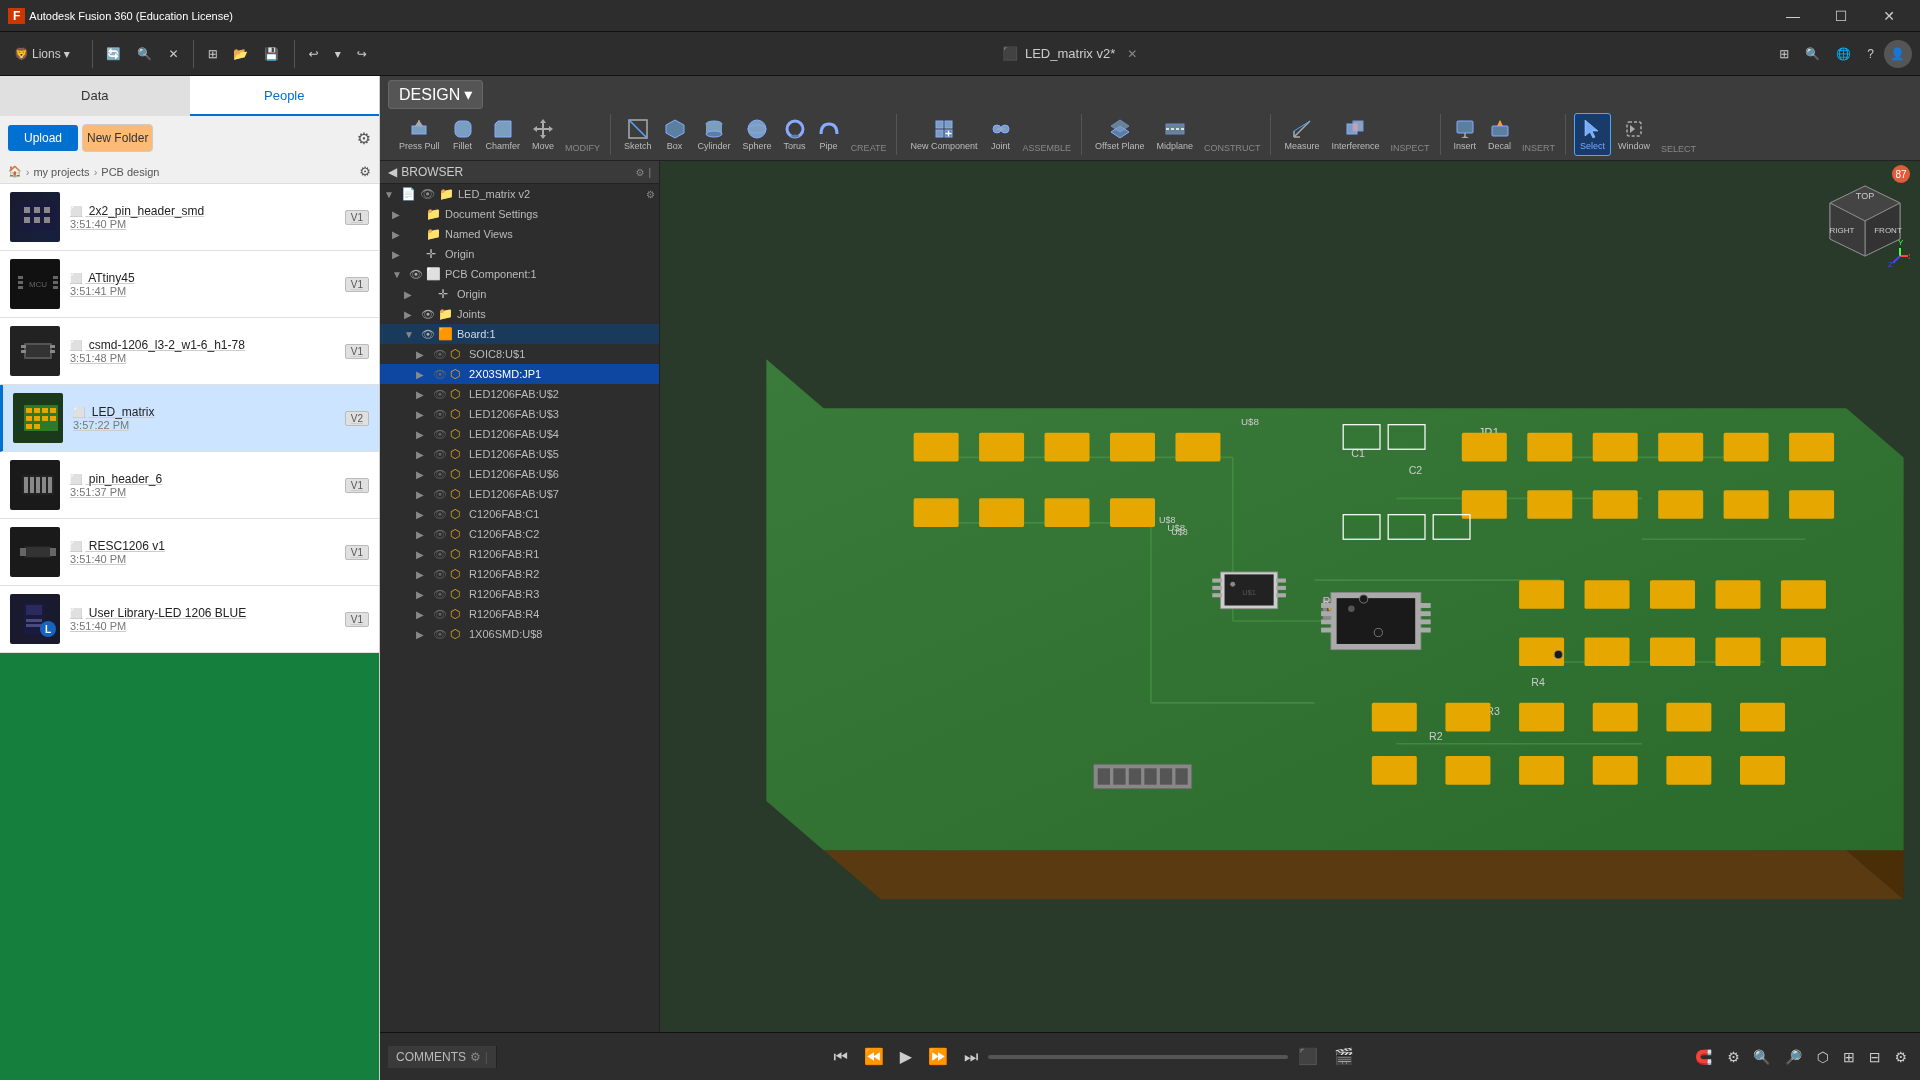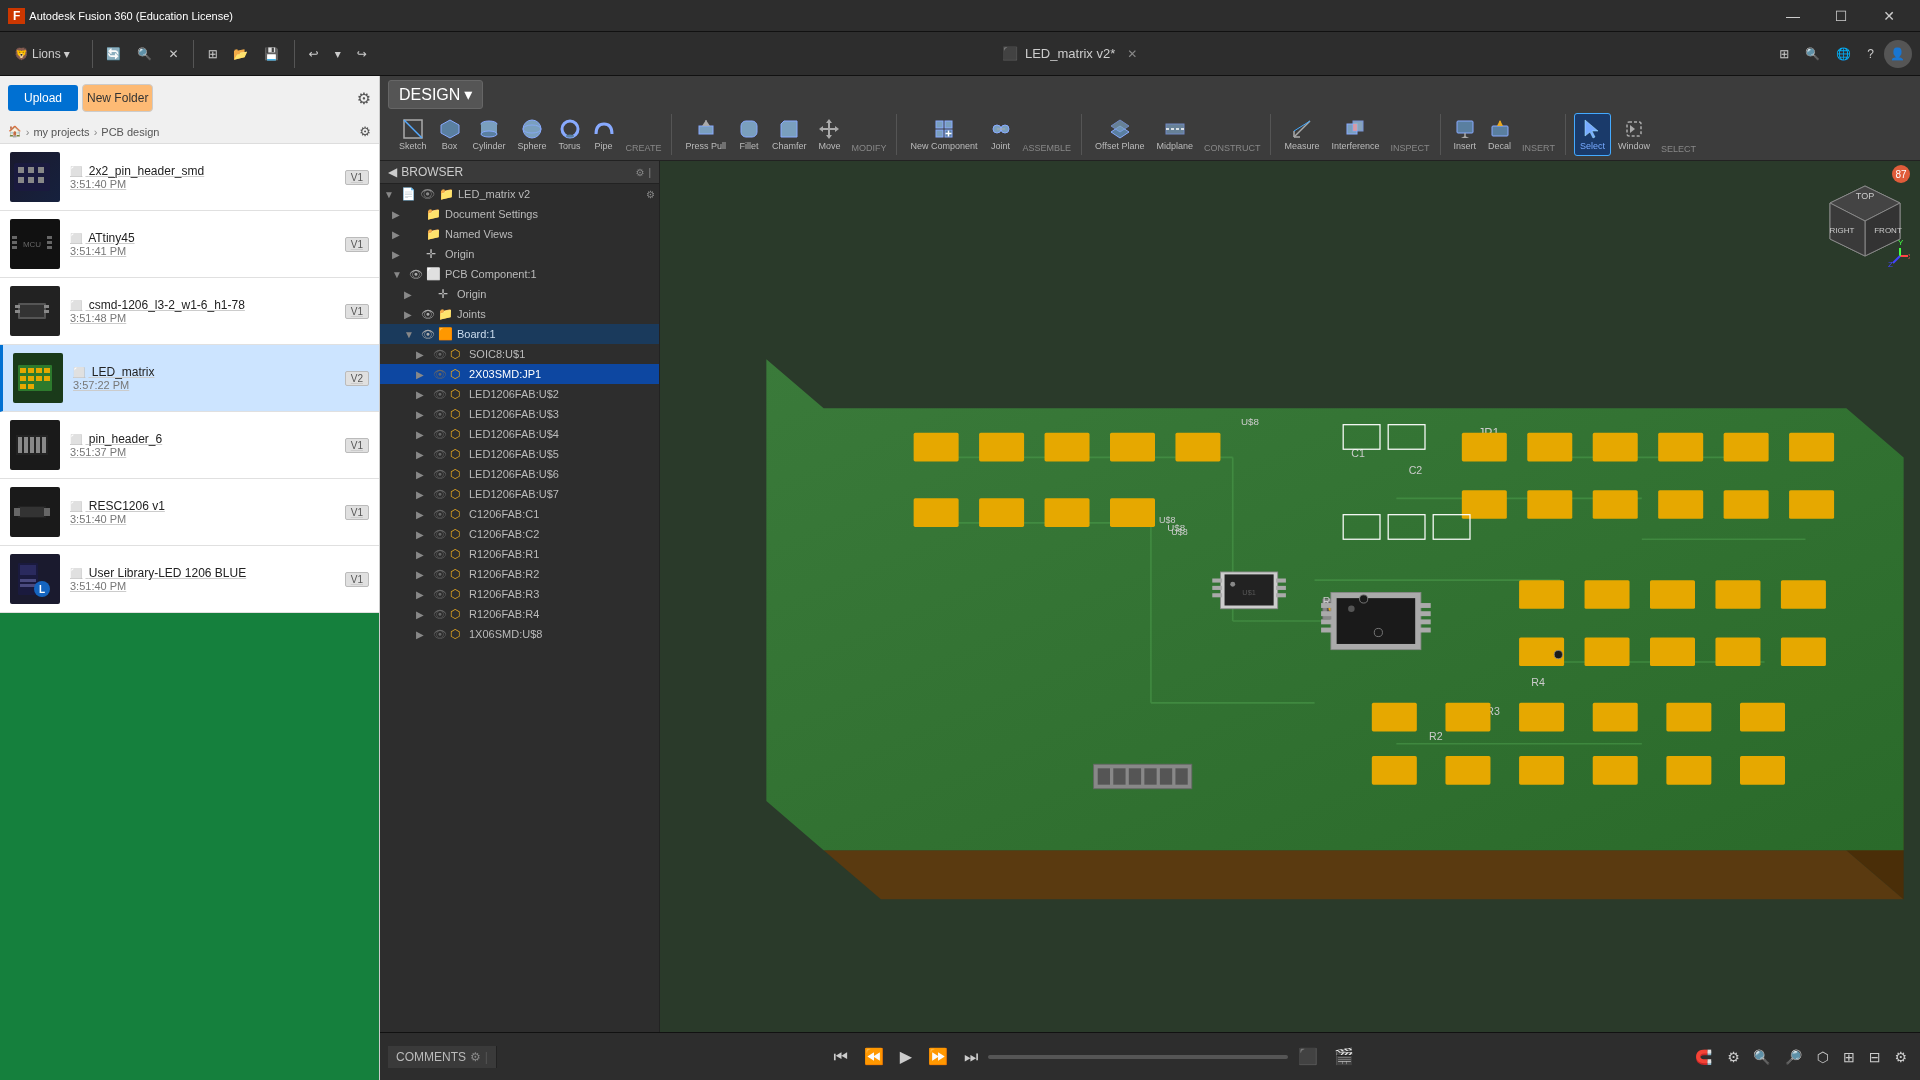--- a/index.html
+++ b/index.html
@@ -52,21 +52,21 @@
     .btn-secondary { background: #fdba74; color: #333; border: 1px solid #ccc; padding: 6px 4px; border-radius: 4px; cursor: pointer; font-size: 12px; }
     .settings-icon-btn { background: transparent; border: none; cursor: pointer; color: #555; font-size: 16px; margin-left: auto; }
 
     .breadcrumb { display: flex; align-items: center; padding: 4px 8px; gap: 4px; font-size: 11px; color: #555; background: #f0f0f0; border-bottom: 1px solid #ddd; }
     .breadcrumb span { cursor: pointer; }
     .breadcrumb-sep { color: #888; }
 
     .project-list { flex: 1; overflow-y: auto; background: #15803d; text-decoration: underline; }
     .project-item { display: flex; align-items: center; padding: 8px 10px; gap: 10px; border-bottom: 1px solid #e0e0e0; cursor: pointer; background: #fff; }
     .project-item.active { background: #cce4ff; border-left: 3px solid #0070d2; }
-    .project-thumb { width: 50px; height: 50px; background: #ddd; display: flex; align-items: center; justify-content: flex-start; border-radius: 2px; overflow: hidden; flex-shrink: 0; }
+    .project-thumb { width: 50px; height: 50px; background: #ddd; display: flex; align-items: center; justify-content: flex-end; border-radius: 2px; overflow: hidden; flex-shrink: 0; }
     .project-info { flex: 1; }
     .project-name { font-size: 12px; color: #222; font-weight: 500; }
     .project-time { font-size: 11px; color: #777; }
     .version-badge { background: #e0e0e0; border: 1px solid #bbb; color: #555; font-size: 10px; padding: 1px 5px; border-radius: 2px; cursor: pointer; }
 
     
     #right-side { flex: 1; display: flex; flex-direction: column; background: #1a1a1a; }
 
     
     #design-toolbar { background: #3c3c3c; border-bottom: 1px solid #222; display: flex; flex-direction: column; }
@@ -200,20 +200,28 @@
     <button class="toolbar-btn">🔍</button>
     <button class="toolbar-btn">🌐</button>
     <button class="toolbar-btn">?</button>
     <button class="toolbar-btn" style="background:#555;border-radius:50%;width:28px;height:28px;">👤</button>
   </div>
 </div>
 
 <div id="main-layout">
 
   <div id="left-panel">
+    <div class="panel-tabs">
+      <div class="panel-tab">
+        <span>Data</span>
+      </div>
+      <div class="panel-tab active">
+        <span>People</span>
+      </div>
+    </div>
     <div class="panel-actions">
       <button class="btn-upload">Upload</button>
       <button class="btn-secondary">New Folder</button>
       <button class="settings-icon-btn">⚙</button>
     </div>
     <div class="breadcrumb">
       <span>🏠</span>
       <span class="breadcrumb-sep">›</span>
       <span>my projects</span>
       <span class="breadcrumb-sep">›</span>
@@ -387,65 +395,20 @@
         <button class="design-dropdown">
           <span>DESIGN</span>
           <span>▾</span>
         </button>
       </div>
       <div id="ribbon">
 
         <div class="ribbon-group">
           <button class="ribbon-btn">
             <svg width="22" height="22" viewBox="0 0 22 22">
-                <rect x="2" y="2" width="18" height="18" fill="none" stroke="#aaa" stroke-width="1.5"></rect>
-                <line x1="2" y1="2" x2="20" y2="20" stroke="#5af" stroke-width="1.5"></line>
-              </svg>
-            <span class="btn-label">Sketch</span>
-          </button>
-          <button class="ribbon-btn">
-            <svg width="22" height="22" viewBox="0 0 22 22">
-              <polygon points="11,2 20,7 20,15 11,20 2,15 2,7" fill="#5a7fa0" stroke="#8af" stroke-width="1"></polygon>
-            </svg>
-            <span class="btn-label">Box</span>
-          </button>
-          <button class="ribbon-btn">
-            <svg width="22" height="22" viewBox="0 0 22 22">
-              <ellipse cx="11" cy="6" rx="8" ry="3" fill="#7a9fbe" stroke="#8af" stroke-width="1"></ellipse>
-              <rect x="3" y="6" width="16" height="10" fill="#7a9fbe" stroke="none"></rect>
-              <ellipse cx="11" cy="16" rx="8" ry="3" fill="#5a7fa0" stroke="#8af" stroke-width="1"></ellipse>
-            </svg>
-            <span class="btn-label">Cylinder</span>
-          </button>
-          <button class="ribbon-btn">
-            <svg width="22" height="22" viewBox="0 0 22 22">
-              <circle cx="11" cy="11" r="9" fill="#7a9fbe" stroke="#8af" stroke-width="1"></circle>
-              <ellipse cx="11" cy="11" rx="9" ry="4" fill="none" stroke="#8af" stroke-width="0.8"></ellipse>
-            </svg>
-            <span class="btn-label">Sphere</span>
-          </button>
-          <button class="ribbon-btn">
-            <svg width="22" height="22" viewBox="0 0 22 22">
-              <circle cx="11" cy="11" r="8" fill="none" stroke="#8af" stroke-width="3"></circle>
-              <ellipse cx="11" cy="18" rx="4" ry="1.5" fill="#5a7fa0"></ellipse>
-            </svg>
-            <span class="btn-label">Torus</span>
-          </button>
-          <button class="ribbon-btn">
-            <svg width="22" height="22" viewBox="0 0 22 22">
-              <path d="M3,16 Q3,6 11,6 Q19,6 19,16" fill="none" stroke="#8af" stroke-width="3"></path>
-            </svg>
-            <span class="btn-label">Pipe</span>
-          </button>
-          <span class="ribbon-group-label">CREATE</span>
-        </div>
-
-        <div class="ribbon-group">
-          <button class="ribbon-btn">
-            <svg width="22" height="22" viewBox="0 0 22 22">
               <rect x="4" y="8" width="14" height="8" fill="#7a9fbe" stroke="#8af" stroke-width="1"></rect>
               <polygon points="11,2 15,8 7,8" fill="#aaa"></polygon>
               <line x1="11" y1="2" x2="11" y2="8" stroke="#aaa" stroke-width="1"></line>
             </svg>
             <span class="btn-label">Press Pull</span>
           </button>
           <button class="ribbon-btn">
             <svg width="22" height="22" viewBox="0 0 22 22">
               <rect x="3" y="3" width="16" height="16" rx="5" fill="#7a9fbe" stroke="#8af" stroke-width="1"></rect>
             </svg>
@@ -462,20 +425,65 @@
               <line x1="11" y1="3" x2="11" y2="19" stroke="#aaa" stroke-width="2"></line>
               <line x1="3" y1="11" x2="19" y2="11" stroke="#aaa" stroke-width="2"></line>
               <polygon points="11,1 14,5 8,5" fill="#aaa"></polygon>
               <polygon points="11,21 14,17 8,17" fill="#aaa"></polygon>
               <polygon points="1,11 5,8 5,14" fill="#aaa"></polygon>
               <polygon points="21,11 17,8 17,14" fill="#aaa"></polygon>
             </svg>
             <span class="btn-label">Move</span>
           </button>
           <span class="ribbon-group-label">MODIFY</span>
+        </div>
+
+        <div class="ribbon-group">
+          <button class="ribbon-btn">
+            <svg width="22" height="22" viewBox="0 0 22 22">
+                <rect x="2" y="2" width="18" height="18" fill="none" stroke="#aaa" stroke-width="1.5"></rect>
+                <line x1="2" y1="2" x2="20" y2="20" stroke="#5af" stroke-width="1.5"></line>
+              </svg>
+            <span class="btn-label">Sketch</span>
+          </button>
+          <button class="ribbon-btn">
+            <svg width="22" height="22" viewBox="0 0 22 22">
+              <polygon points="11,2 20,7 20,15 11,20 2,15 2,7" fill="#5a7fa0" stroke="#8af" stroke-width="1"></polygon>
+            </svg>
+            <span class="btn-label">Box</span>
+          </button>
+          <button class="ribbon-btn">
+            <svg width="22" height="22" viewBox="0 0 22 22">
+              <ellipse cx="11" cy="6" rx="8" ry="3" fill="#7a9fbe" stroke="#8af" stroke-width="1"></ellipse>
+              <rect x="3" y="6" width="16" height="10" fill="#7a9fbe" stroke="none"></rect>
+              <ellipse cx="11" cy="16" rx="8" ry="3" fill="#5a7fa0" stroke="#8af" stroke-width="1"></ellipse>
+            </svg>
+            <span class="btn-label">Cylinder</span>
+          </button>
+          <button class="ribbon-btn">
+            <svg width="22" height="22" viewBox="0 0 22 22">
+              <circle cx="11" cy="11" r="9" fill="#7a9fbe" stroke="#8af" stroke-width="1"></circle>
+              <ellipse cx="11" cy="11" rx="9" ry="4" fill="none" stroke="#8af" stroke-width="0.8"></ellipse>
+            </svg>
+            <span class="btn-label">Sphere</span>
+          </button>
+          <button class="ribbon-btn">
+            <svg width="22" height="22" viewBox="0 0 22 22">
+              <circle cx="11" cy="11" r="8" fill="none" stroke="#8af" stroke-width="3"></circle>
+              <ellipse cx="11" cy="18" rx="4" ry="1.5" fill="#5a7fa0"></ellipse>
+            </svg>
+            <span class="btn-label">Torus</span>
+          </button>
+          <button class="ribbon-btn">
+            <svg width="22" height="22" viewBox="0 0 22 22">
+              <path d="M3,16 Q3,6 11,6 Q19,6 19,16" fill="none" stroke="#8af" stroke-width="3"></path>
+            </svg>
+            <span class="btn-label">Pipe</span>
+          </button>
+          <span class="ribbon-group-label">CREATE</span>
         </div>
 
         <div class="ribbon-group">
           <button class="ribbon-btn">
             <svg width="22" height="22" viewBox="0 0 22 22">
               <rect x="3" y="3" width="7" height="7" fill="#7a9fbe" stroke="#8af" stroke-width="1"></rect>
               <rect x="12" y="3" width="7" height="7" fill="#7a9fbe" stroke="#8af" stroke-width="1"></rect>
               <rect x="3" y="12" width="7" height="7" fill="#7a9fbe" stroke="#8af" stroke-width="1"></rect>
               <rect x="12" y="12" width="7" height="7" fill="#5a7fa0" stroke="#8af" stroke-width="1"></rect>
               <line x1="15.5" y1="12.5" x2="15.5" y2="18.5" stroke="#fff" stroke-width="1.5"></line>

